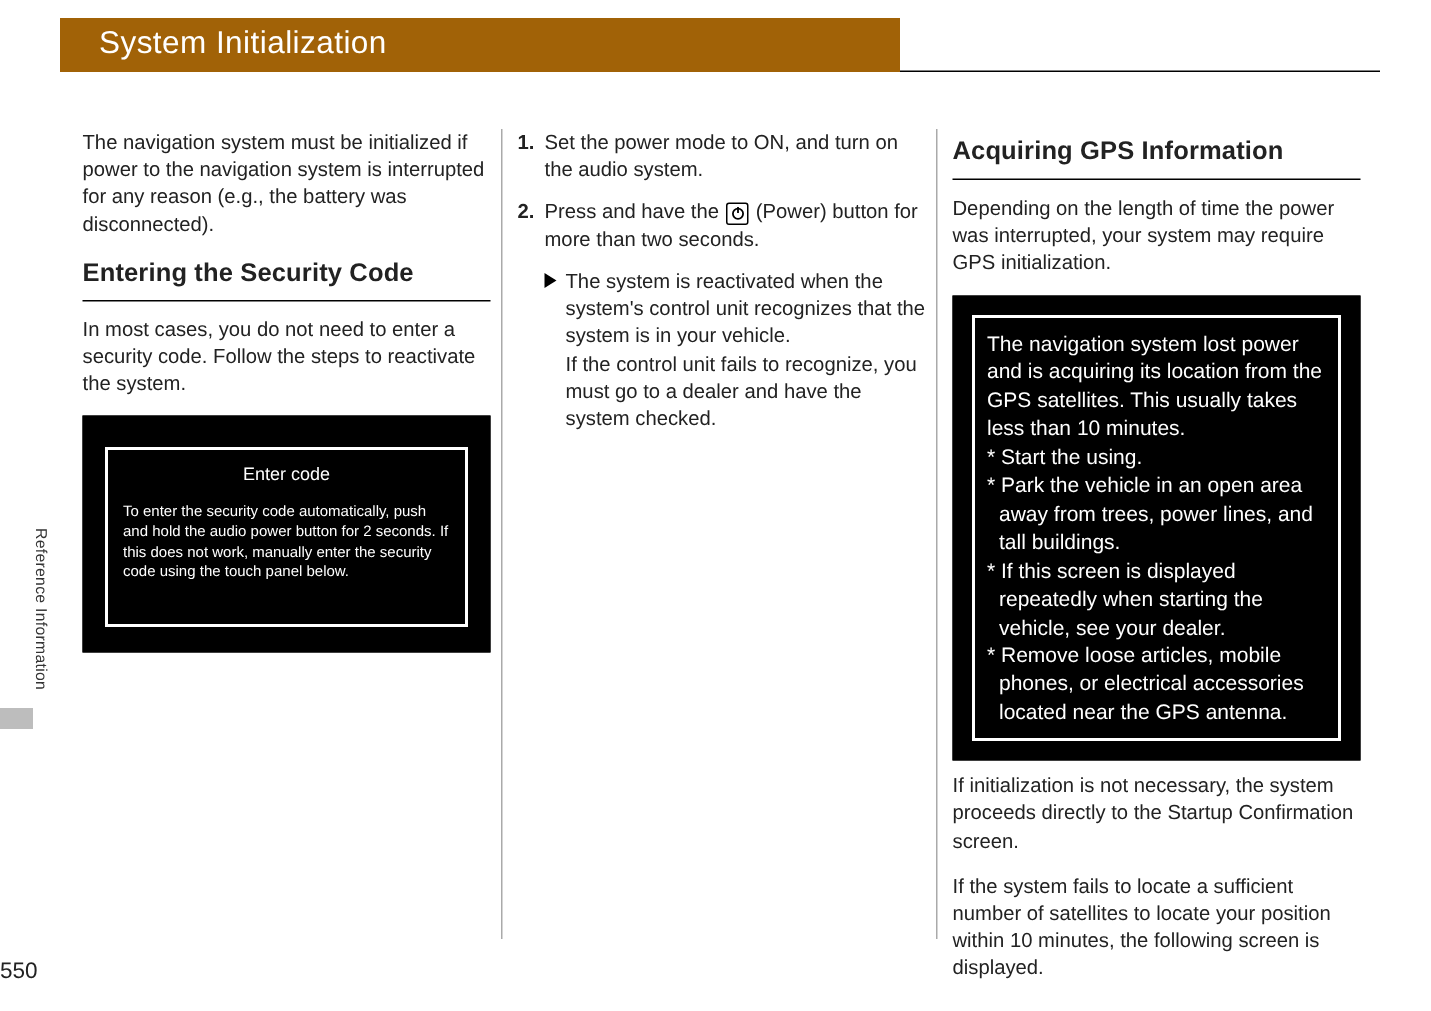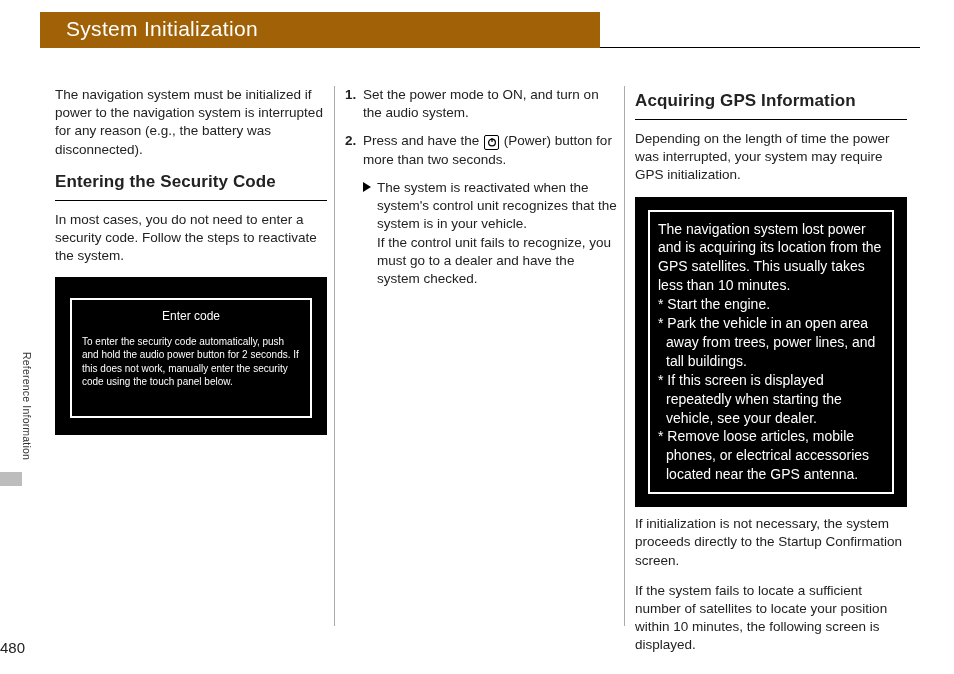--- a/index.html
+++ b/index.html
@@ -58,21 +58,21 @@
 
 <div class="page">
 
   <div class="titlebar">
     <div class="dark">System Initialization</div>
     <div class="rule"></div>
   </div>
 
   <div class="side-tab">Reference Information</div>
   <div class="side-nub"></div>
-  <div class="page-num">480</div>
+  <div class="page-num">550</div>
 
   <div class="sep sep1"></div>
   <div class="sep sep2"></div>
 
   <div class="col col1">
     <p>The navigation system must be initialized if power to the navigation system is interrupted for any reason (e.g., the battery was disconnected).</p>
     <h2 class="sub">Entering the Security Code</h2>
     <hr class="hr">
     <p>In most cases, you do not need to enter a security code. Follow the steps to reactivate the system.</p>
 
@@ -107,21 +107,21 @@
 
   <div class="col col3">
     <h2 class="sub">Acquiring GPS Information</h2>
     <hr class="hr">
     <p>Depending on the length of time the power was interrupted, your system may require GPS initialization.</p>
 
     <div class="shot shot2">
       <div class="inner">
         <div class="body">
           <div>The navigation system lost power and is acquiring its location from the GPS satellites. This usually takes less than 10 minutes.</div>
-          <div class="bullet-line">* Start the engine.</div>
+          <div class="bullet-line">* Start the using.</div>
           <div class="bullet-line">* Park the vehicle in an open area away from trees, power lines, and tall buildings.</div>
           <div class="bullet-line">* If this screen is displayed repeatedly when starting the vehicle, see your dealer.</div>
           <div class="bullet-line">* Remove loose articles, mobile phones, or electrical accessories located near the GPS antenna.</div>
         </div>
       </div>
     </div>
 
     <p style="margin-top:8px">If initialization is not necessary, the system proceeds directly to the Startup Confirmation screen.</p>
     <p>If the system fails to locate a sufficient number of satellites to locate your position within 10 minutes, the following screen is displayed.</p>
   </div>

